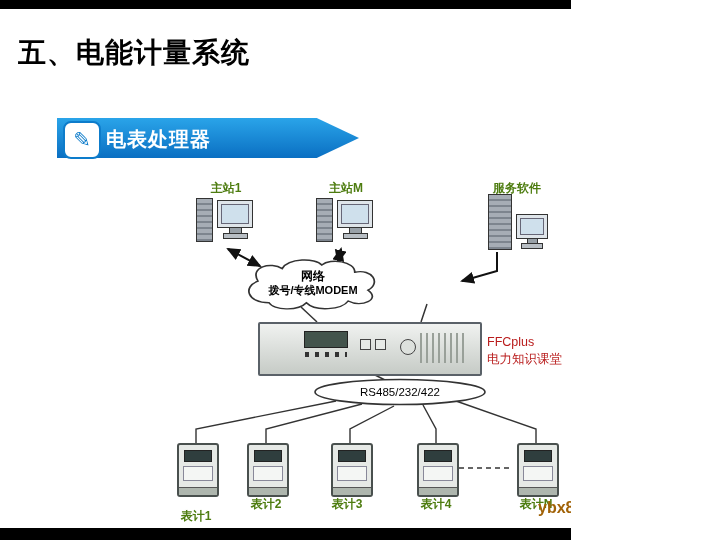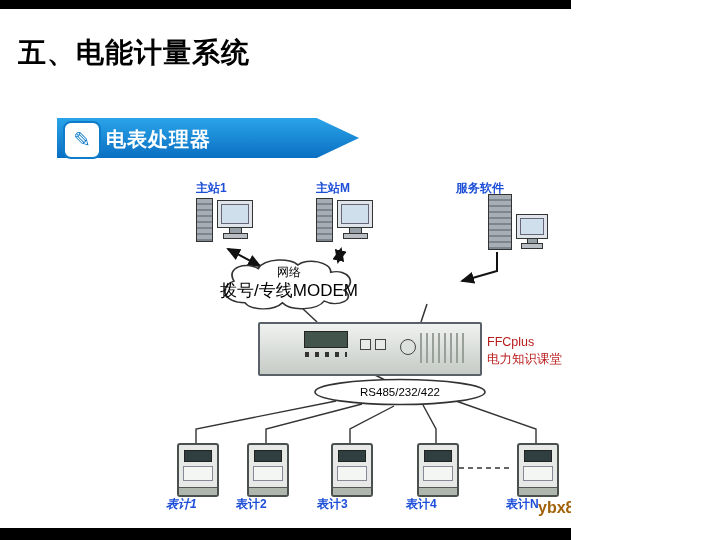--- a/index.html
+++ b/index.html
@@ -14,21 +14,21 @@
   #banner{position:absolute;left:57px;top:118px;width:302px;height:40px;
           background:linear-gradient(#2aa4e9,#0a6fc2);
           clip-path:polygon(0 0,86% 0,100% 50%,86% 100%,0 100%);}
   #banner-icon{position:absolute;left:63px;top:121px;width:34px;height:34px;background:#fff;
                border-radius:8px;border:2px solid #0d7ccb;display:flex;align-items:center;
                justify-content:center;font-size:21px;color:#0d7ccb;}
   #banner-label{position:absolute;left:106px;top:126px;font-size:20px;font-weight:700;color:#fff;
                 letter-spacing:1px;}
   
   .abs{position:absolute;}
-  .lbl{position:absolute;font-size:12px;color:#1d4ed8;font-weight:600;}
+  .lbl{position:absolute;text-align:center;font-size:12px;color:#4d7c0f;font-weight:600;}
   
   .tower{position:absolute;border:1px solid #333;
          background:repeating-linear-gradient(to bottom,#a6adb5 0 4px,#7d858e 4px 6px);}
   .monitor{position:absolute;background:#dfe5ea;border:1px solid #333;}
   .screen{position:absolute;inset:3px;background:#cfe0ec;border:1px solid #667;}
   .stand{position:absolute;background:#99a1a8;border:1px solid #333;}
   .mbase{position:absolute;background:#b8bec4;border:1px solid #333;}
   
   .cloud-text{position:absolute;inset:0;display:flex;flex-direction:column;align-items:center;
               justify-content:center;line-height:1.25;color:#000;}
@@ -110,39 +110,39 @@
   <div class="lbl" style="left:316px;top:180px;width:60px;">主站M</div>
   <div class="abs" style="left:316px;top:196px;width:58px;height:50px;">
     <div class="tower" style="left:0;top:2px;width:15px;height:42px;"></div>
     <div class="monitor" style="left:21px;top:4px;width:34px;height:26px;">
       <div class="screen"></div>
     </div>
     <div class="stand" style="left:33px;top:31px;width:11px;height:5px;"></div>
     <div class="mbase" style="left:27px;top:37px;width:23px;height:4px;"></div>
   </div>
 
-  <div class="lbl" style="left:456px;top:180px;width:70px;">服务软件</div>
+  <div class="lbl" style="left:482px;top:180px;width:70px;">服务软件</div>
   <div class="abs" style="left:486px;top:194px;width:62px;height:56px;">
     <div class="tower" style="left:2px;top:0;width:22px;height:54px;"></div>
     <div class="monitor" style="left:30px;top:20px;width:30px;height:23px;">
       <div class="screen"></div>
     </div>
     <div class="stand" style="left:41px;top:44px;width:9px;height:4px;"></div>
     <div class="mbase" style="left:35px;top:49px;width:20px;height:4px;"></div>
   </div>
 
-  <div class="abs" style="left:212px;top:256px;width:154px;height:54px;">
+  <div class="abs" style="left:236px;top:256px;width:154px;height:54px;font-weight:bold;">
     <svg width="154" height="54" viewBox="0 0 140 60" preserveAspectRatio="none">
       <path d="M30,52 C10,52 6,34 20,28 C12,12 32,6 42,14 C48,2 72,2 78,10
                C86,2 108,6 108,18 C124,14 132,30 120,38 C132,48 114,58 102,50
                C96,60 72,62 64,52 C56,62 34,60 30,52 Z" fill="#ffffff" stroke="#333" stroke-width="1.6"></path>
     </svg>
     <div class="cloud-text">
       <span style="font-size:12px;">网络</span>
-      <span style="font-size:17px;">拨号/专线MODEM</span>
+      <span style="font-size:11px;">拨号/专线MODEM</span>
     </div>
   </div>
 
 
   <div id="device">
     <div class="d-lcd"></div>
     <div class="d-btnrow"></div>
     <div class="d-keys">
       <div class="d-key"></div>
         <div class="d-key"></div>
@@ -183,21 +183,21 @@
     <div class="m-display"></div>
       <div class="m-mid"></div>
       <div class="m-foot"></div>
   </div>
   <div class="meter" style="left:517px;">
     <div class="m-display"></div>
       <div class="m-mid"></div>
       <div class="m-foot"></div>
   </div>
 
-  <div class="lbl" style="left:166px;top:496px;width:60px;font-style:italic;">表计1</div>
+  <div class="lbl" style="left:166px;top:508px;width:60px;">表计1</div>
   <div class="lbl" style="left:236px;top:496px;width:60px;">表计2</div>
   <div class="lbl" style="left:317px;top:496px;width:60px;">表计3</div>
   <div class="lbl" style="left:406px;top:496px;width:60px;">表计4</div>
   <div class="lbl" style="left:506px;top:496px;width:60px;">表计N</div>
 
   <div id="watermark">ybx8.cn 电力知识课堂</div>
 
   <div id="bottom-bar" class="bar"></div>
 </div>
 

